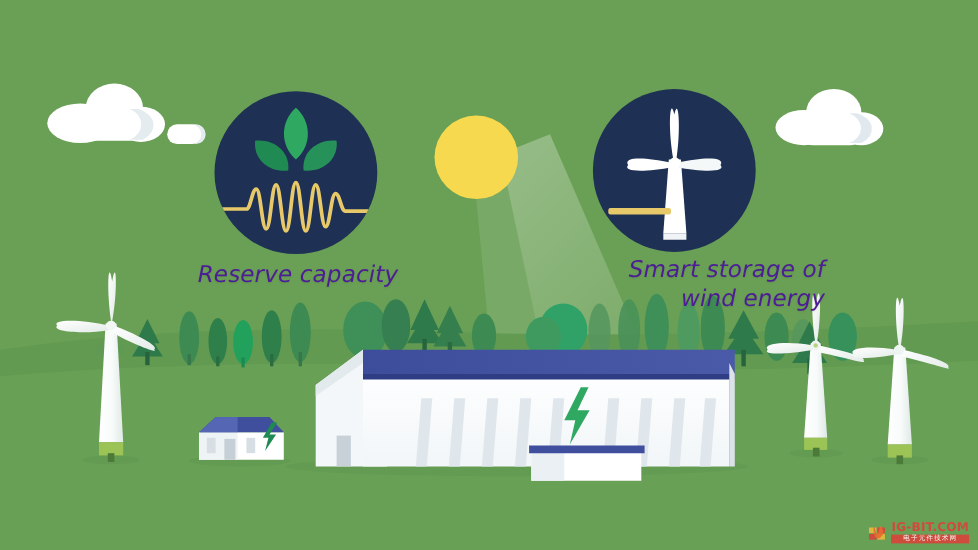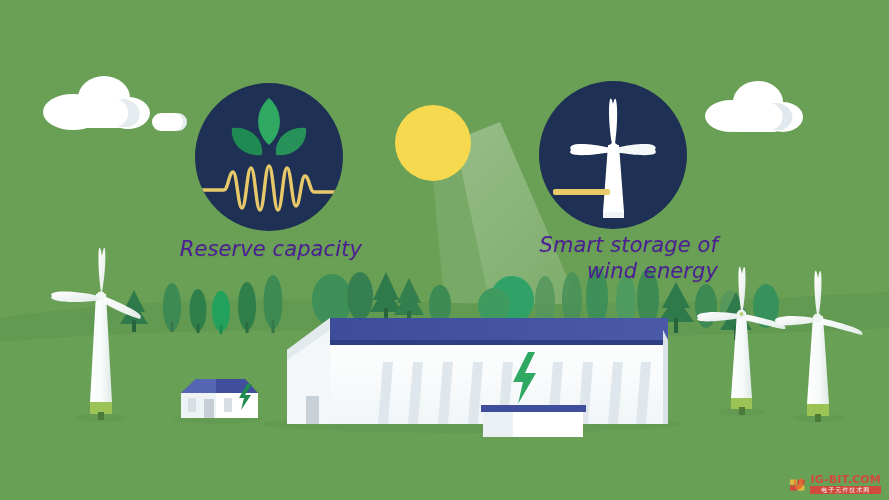--- a/index.html
+++ b/index.html
@@ -28,21 +28,21 @@
     line-height: 26px;
     text-align: right;
     letter-spacing: 0.1px;
     white-space: pre-line;
     text-shadow: 0 1px 2px rgba(20,50,20,0.10);
   }
   #caption-reserve {
     left: 178px; top: 236px; width: 184px;
   }
   #caption-smart {
-    left: 520px; top: 232px; width: 198px;
+    left: 552px; top: 232px; width: 198px;
   }
   #watermark {
     position: absolute;
     right: 8px; bottom: 6px;
     display: flex;
     align-items: flex-end;
     gap: 3px;
     opacity: 0.92;
   }
   #watermark .wm-mark {

